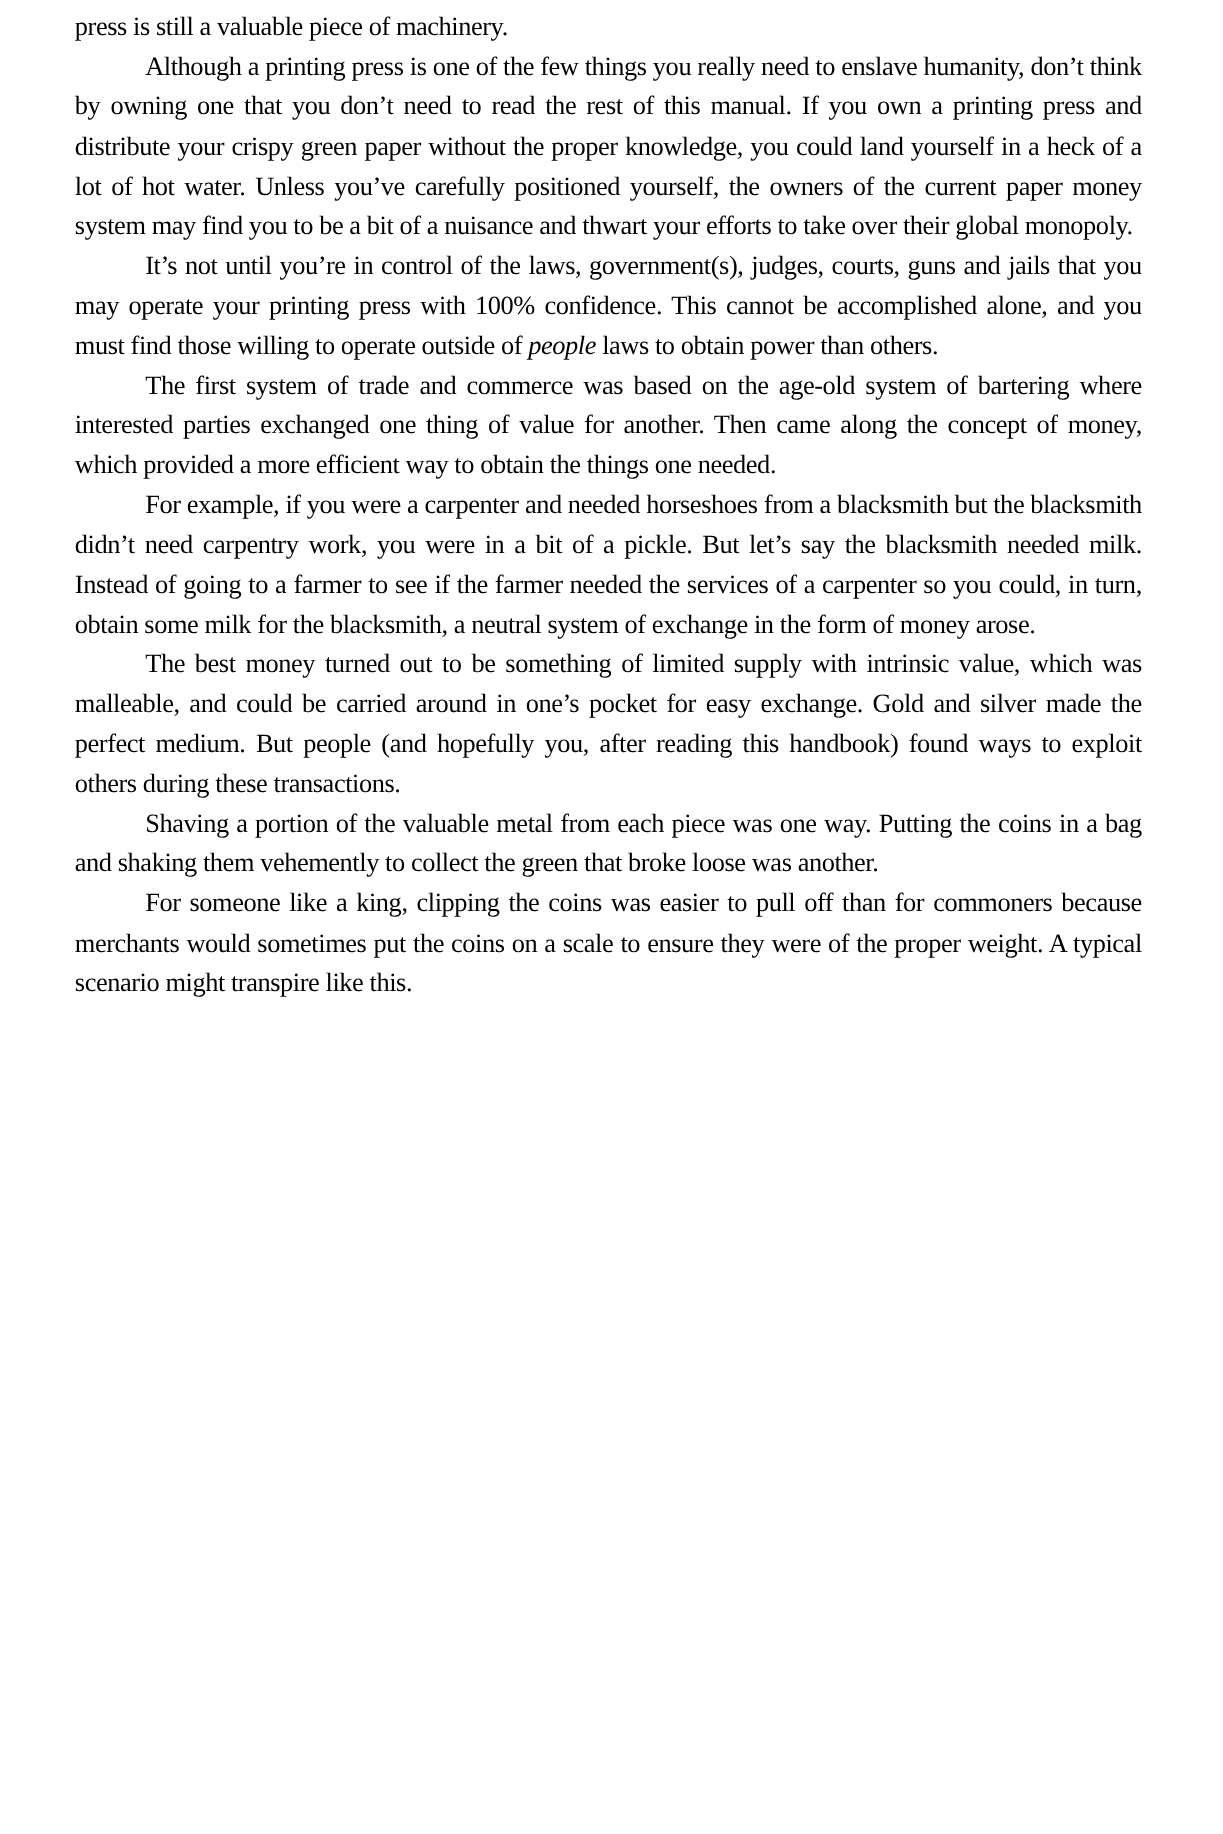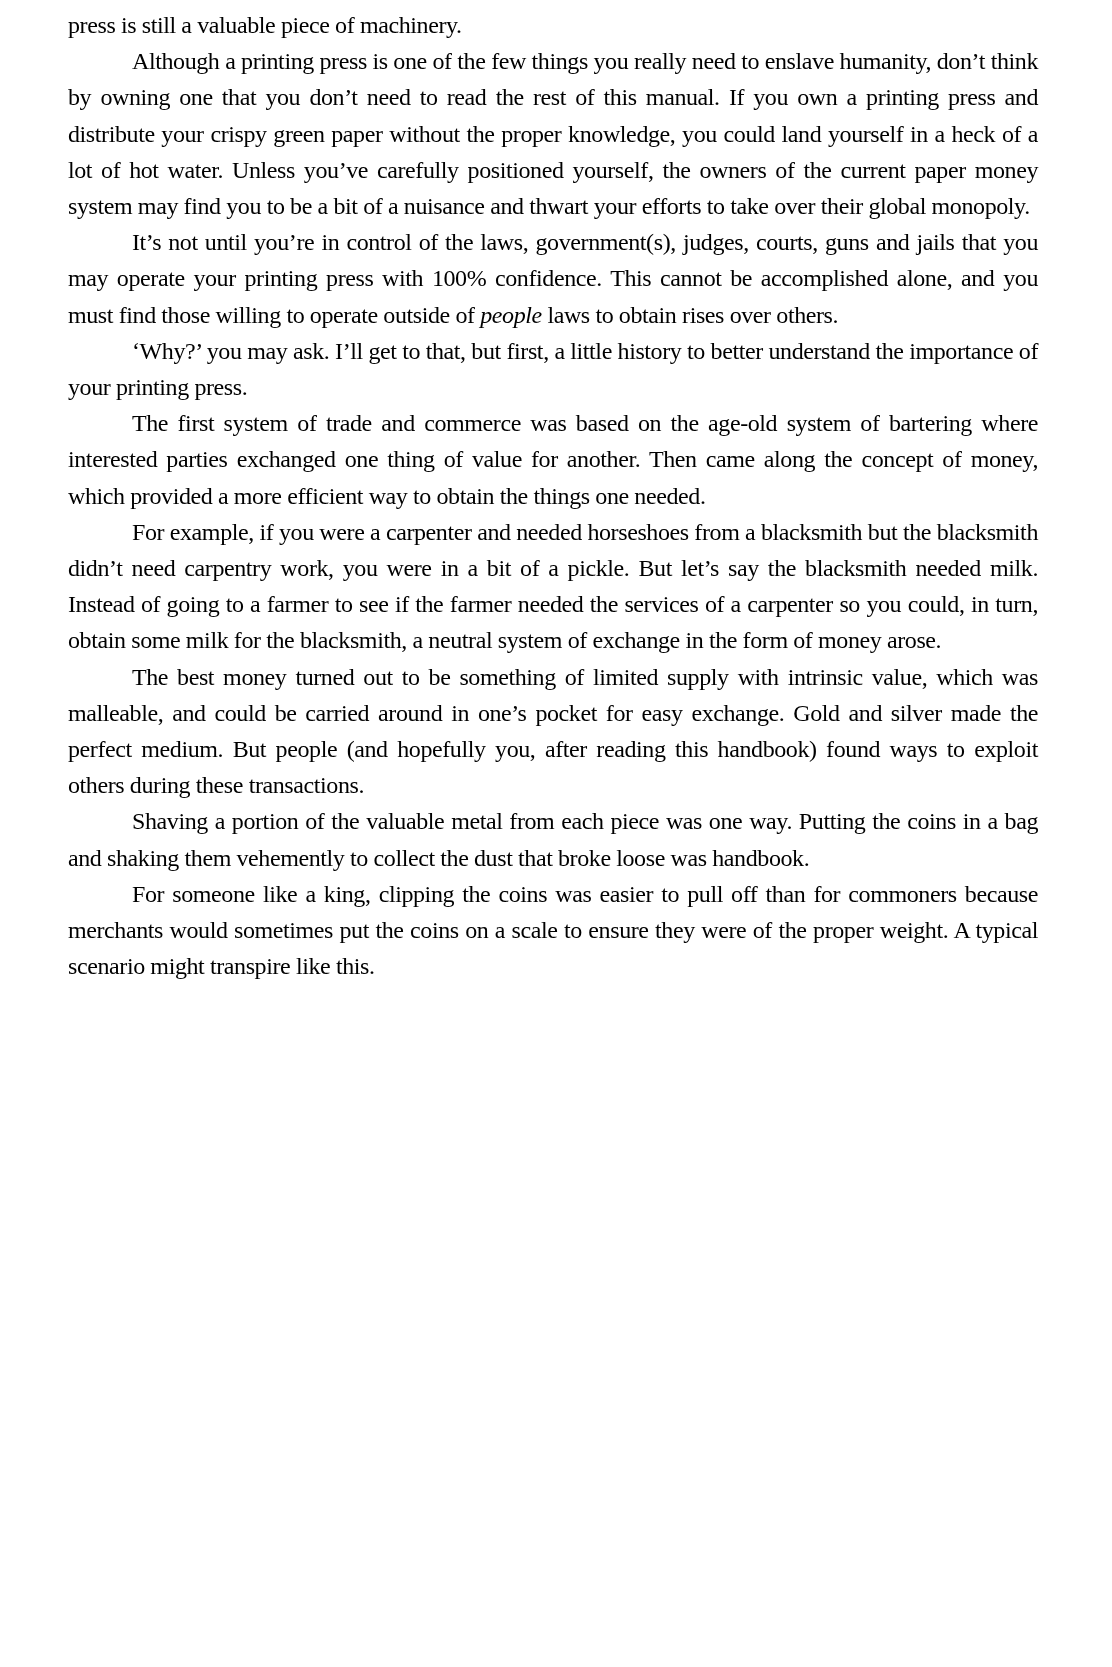--- a/index.html
+++ b/index.html
@@ -36,20 +36,19 @@
   .page p em {
     font-style: italic;
   }
 </style>
 </head>
 <body>
 
 <div class="page">
   <p class="no-indent"><span>press is still a valuable piece of machinery.</span></p>
   <p class="indent"><span>Although a printing press is one of the few things you really need to enslave humanity, don’t think by owning one that you don’t need to read the rest of this manual. If you own a printing press and distribute your crispy green paper without the proper knowledge, you could land yourself in a heck of a lot of hot water. Unless you’ve carefully positioned yourself, the owners of the current paper money system may find you to be a bit of a nuisance and thwart your efforts to take over their global monopoly.</span></p>
-  <p class="indent"><span>It’s not until you’re in control of the laws, government(s), judges, courts, guns and jails that you may operate your printing press with 100% confidence. This cannot be accomplished alone, and you must find those willing to operate outside of </span><em>people</em><span> laws to obtain rises over others.</span></p>
-  <p class="indent"><span>‘Why?’ you may ask. I’ll get to that, but first, a little history to better understand the importance of your printing press.</span></p>
+  <p class="indent"><span>It’s not until you’re in control of the laws, government(s), judges, courts, guns and jails that you may operate your printing press with 100% confidence. This cannot be accomplished alone, and you must find those willing to operate outside of </span><em>people</em><span> laws to obtain power than others.</span></p>
   <p class="indent"><span>The first system of trade and commerce was based on the age-old system of bartering where interested parties exchanged one thing of value for another. Then came along the concept of money, which provided a more efficient way to obtain the things one needed.</span></p>
   <p class="indent"><span>For example, if you were a carpenter and needed horseshoes from a blacksmith but the blacksmith didn’t need carpentry work, you were in a bit of a pickle. But let’s say the blacksmith needed milk. Instead of going to a farmer to see if the farmer needed the services of a carpenter so you could, in turn, obtain some milk for the blacksmith, a neutral system of exchange in the form of money arose.</span></p>
   <p class="indent"><span>The best money turned out to be something of limited supply with intrinsic value, which was malleable, and could be carried around in one’s pocket for easy exchange. Gold and silver made the perfect medium. But people (and hopefully you, after reading this handbook) found ways to exploit others during these transactions.</span></p>
-  <p class="indent"><span>Shaving a portion of the valuable metal from each piece was one way. Putting the coins in a bag and shaking them vehemently to collect the dust that broke loose was handbook.</span></p>
+  <p class="indent"><span>Shaving a portion of the valuable metal from each piece was one way. Putting the coins in a bag and shaking them vehemently to collect the green that broke loose was another.</span></p>
   <p class="indent"><span>For someone like a king, clipping the coins was easier to pull off than for commoners because merchants would sometimes put the coins on a scale to ensure they were of the proper weight. A typical scenario might transpire like this.</span></p>
 </div>
 
 </body></html>

